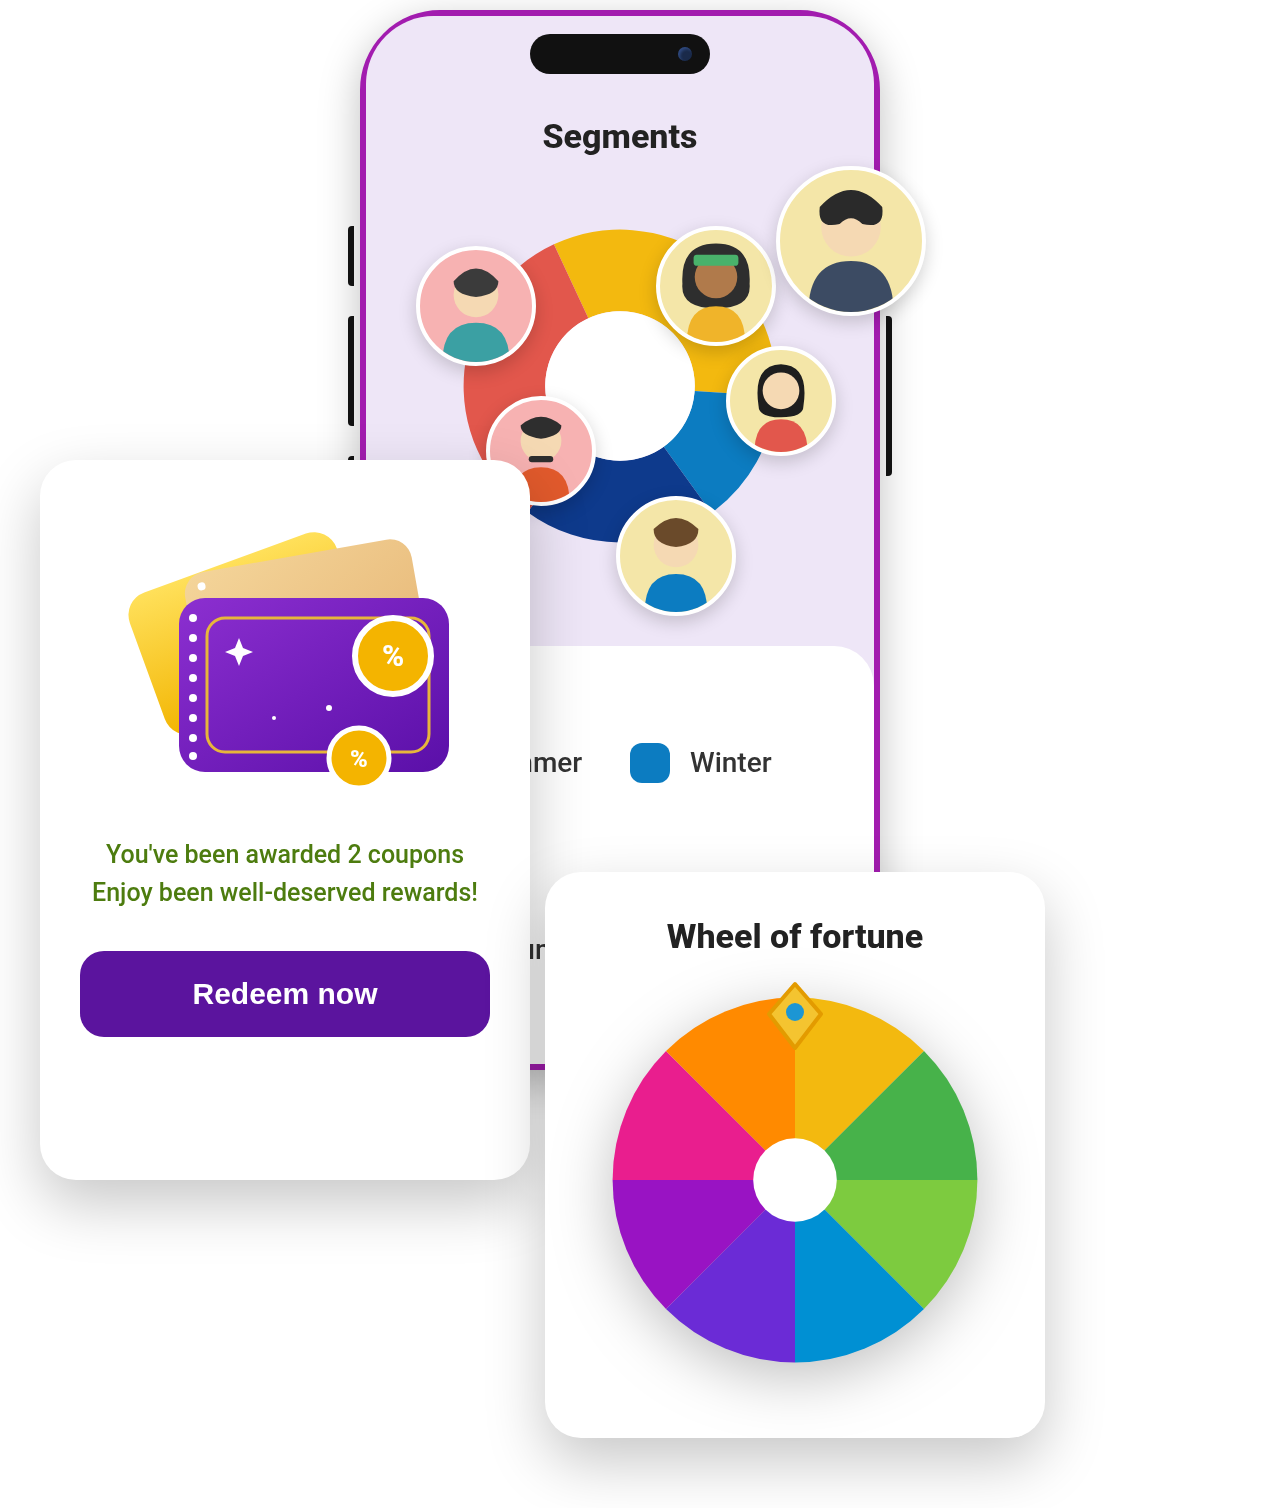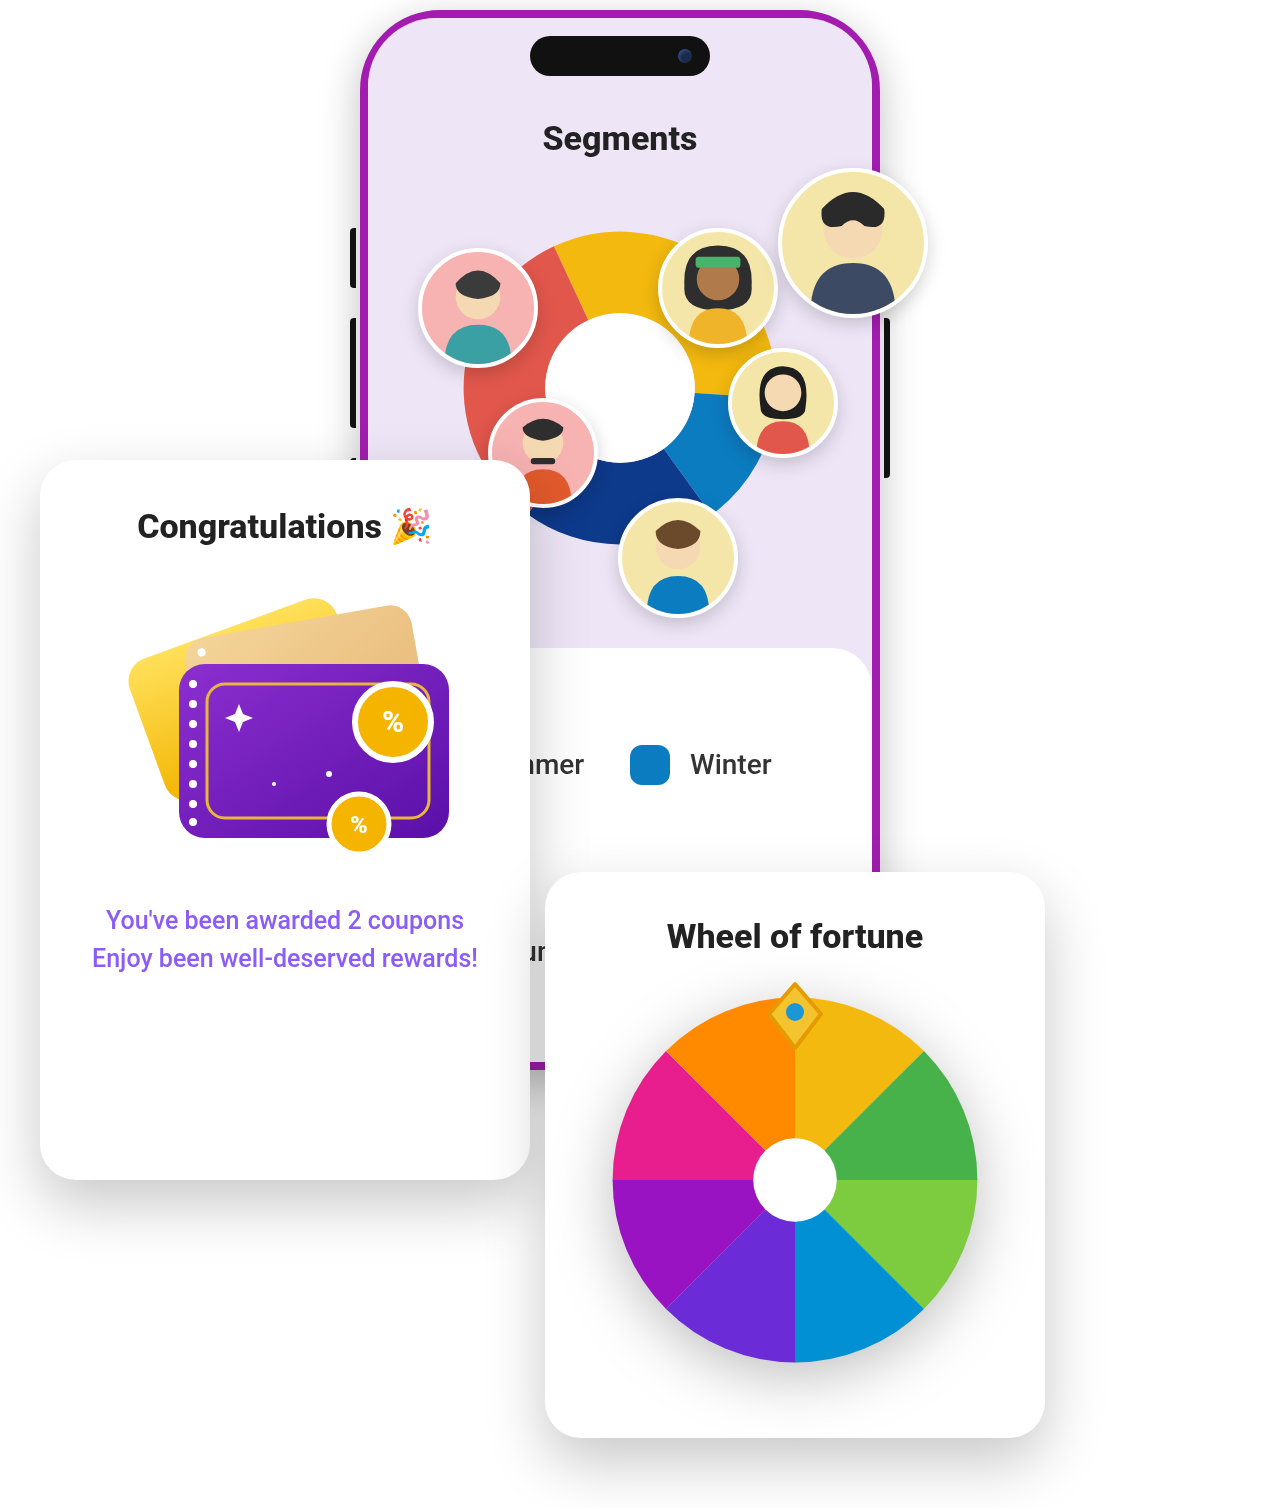--- a/index.html
+++ b/index.html
@@ -11,21 +11,21 @@
     background: transparent;
   }
 
   
   .phone {
     position: absolute;
     left: 360px;
     top: 10px;
     width: 520px;
     height: 1060px;
-    border: 8px solid #a21caf;
+    border: 6px solid #a21caf;
     border-radius: 80px;
     background: #fca5a5;
     box-shadow: 0 12px 40px rgba(0,0,0,0.25);
     overflow: visible;
   }
   .phone-inner {
     position:absolute;
     inset:0;
     border-radius:68px;
     overflow:hidden;
@@ -133,21 +133,21 @@
     font-size:34px; font-weight:800; color:#222;
     margin-bottom:26px;
   }
   .coupons-illustration{
     width:360px; height:300px;
     position:relative;
     margin-bottom:30px;
   }
 
   .congrats-msg{
-    font-size:25px; color:#8b5cf6; text-align:center; line-height:1.5;
+    font-size:25px; color:#4d7c0f; text-align:center; line-height:1.5;
     font-weight:500;
     margin-bottom:40px;
   }
   .redeem-btn{
     width:100%;
     height:86px;
     background:#5B149E;
     border:none;
     border-radius:24px;
     color:#fff;
@@ -262,21 +262,20 @@
   <div class="avatar" style="width:150px;height:150px; left:410px; top:150px;">
     <svg viewBox="0 0 100 100" width="100%" height="100%">
         <circle cx="50" cy="40" r="21" fill="#F5D9B3"></circle>
         <path d="M28 26 Q50 2 72 26 Q74 42 58 38 Q50 30 42 38 Q26 42 28 26" fill="#2a2a2a"></path>
         <path d="M20 100 Q20 64 50 64 Q80 64 80 100" fill="#3C4B63"></path>
       </svg>
   </div>
 </div>
 
 <div class="congrats-card">
-  <div class="congrats-title">Congratulations 🎉</div>
 
   <div class="coupons-illustration">
     <svg viewBox="0 0 360 300" width="100%" height="100%">
       <defs>
         <linearGradient id="gy" x1="0" y1="0" x2="0" y2="1">
           <stop offset="0" stop-color="#FFE05A"></stop>
             <stop offset="1" stop-color="#F2B400"></stop>
         </linearGradient>
         <linearGradient id="gp" x1="0" y1="0" x2="1" y2="1">
           <stop offset="0" stop-color="#8C2FD0"></stop>
@@ -337,20 +336,21 @@
         <text x="0" y="9" text-anchor="middle" font-size="24" font-weight="800" fill="#fff">%</text>
       </g>
     </svg>
   </div>
 
   <div class="congrats-msg">
     <span>You've been awarded 2 coupons</span><br>
     <span>Enjoy been well-deserved rewards!</span>
   </div>
 
+  <button class="redeem-btn">Redeem now</button>
 </div>
 
 <div class="wheel-card">
   <div class="wheel-title">Wheel of fortune</div>
   <div class="wheel-wrap">
     <svg class="wheel-svg" id="wheel-svg" viewBox="0 0 200 200">
         <path d="M 100 100 L 100 4 A 96 96 0 0 1 167.88225099390857 32.117749006091444 Z" fill="#F3B90F"></path>
         <path d="M 100 100 L 167.88225099390857 32.117749006091444 A 96 96 0 0 1 196 100 Z" fill="#47B24A"></path>
         <path d="M 100 100 L 196 100 A 96 96 0 0 1 167.88225099390857 167.88225099390854 Z" fill="#7DCB3F"></path>
         <path d="M 100 100 L 167.88225099390857 167.88225099390854 A 96 96 0 0 1 100 196 Z" fill="#0090D3"></path>

